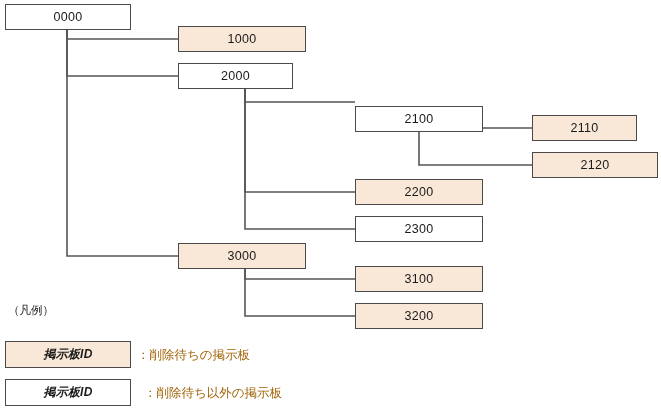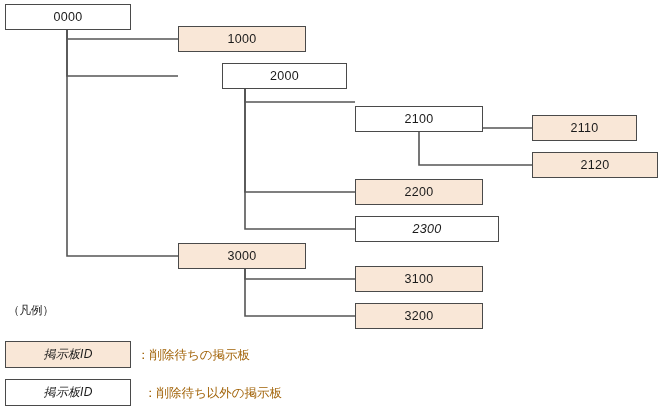--- a/index.html
+++ b/index.html
@@ -49,21 +49,21 @@
   .legend-box {
     position: absolute;
     box-sizing: border-box;
     border: 1px solid #4a4a4a;
     background: #ffffff;
     display: flex;
     align-items: center;
     justify-content: center;
     font-size: 12px;
     font-style: italic;
-    font-weight: normal;
+    font-weight: bold;
     color: #1a1a1a;
     letter-spacing: 0.2px;
   }
   .legend-box.pending {
     background: #f9e7d7;
   }
   .legend-desc {
     position: absolute;
     font-size: 12.5px;
     color: #a16207;
@@ -89,36 +89,36 @@
       <path d="M245 269 L245 316 L355 316" fill="none" stroke="#555555" stroke-width="1.6"></path>
     </svg>
 
   <div id="nodes-layer">
       <div class="node" style="left: 5px; top: 4px; width: 126px; height: 26px; justify-content: center;">
         <span>0000</span>
       </div>
       <div class="node pending" style="left: 178px; top: 26px; width: 128px; height: 26px;">
         <span>1000</span>
       </div>
-      <div class="node" style="left: 178px; top: 63px; width: 125px; height: 26px; margin-left: 44px;">
+      <div class="node" style="left: 178px; top: 63px; width: 115px; height: 26px;">
         <span>2000</span>
       </div>
       <div class="node" style="left: 355px; top: 89px; width: 128px; height: 26px; margin-top: 17px;">
         <span>2100</span>
       </div>
       <div class="node pending" style="left: 532px; top: 115px; width: 105px; height: 26px;">
         <span>2110</span>
       </div>
       <div class="node pending" style="left: 532px; top: 152px; width: 126px; height: 26px;">
         <span>2120</span>
       </div>
       <div class="node pending" style="left: 355px; top: 179px; width: 128px; height: 26px;">
         <span>2200</span>
       </div>
-      <div class="node" style="left: 355px; top: 216px; width: 144px; height: 26px; font-style: italic;">
+      <div class="node" style="left: 355px; top: 216px; width: 128px; height: 26px;">
         <span>2300</span>
       </div>
       <div class="node pending" style="left: 178px; top: 243px; width: 128px; height: 26px;">
         <span>3000</span>
       </div>
       <div class="node pending" style="left: 355px; top: 266px; width: 128px; height: 26px;">
         <span>3100</span>
       </div>
       <div class="node pending" style="left: 355px; top: 303px; width: 128px; height: 26px;">
         <span>3200</span>

